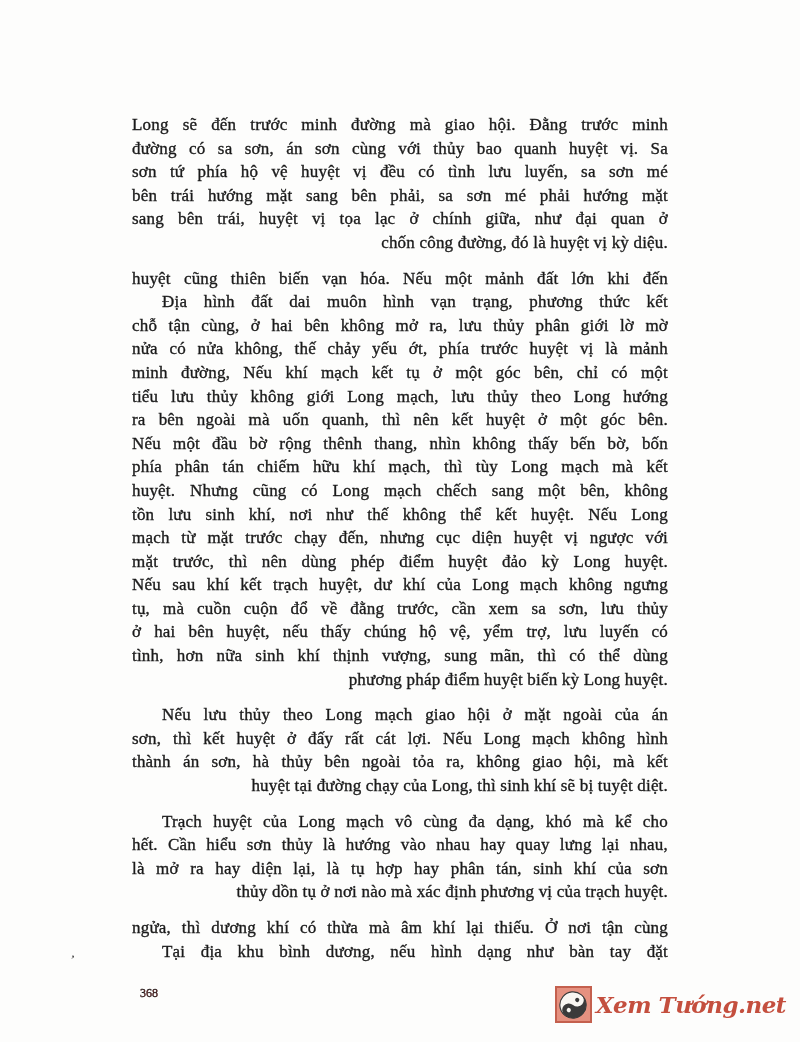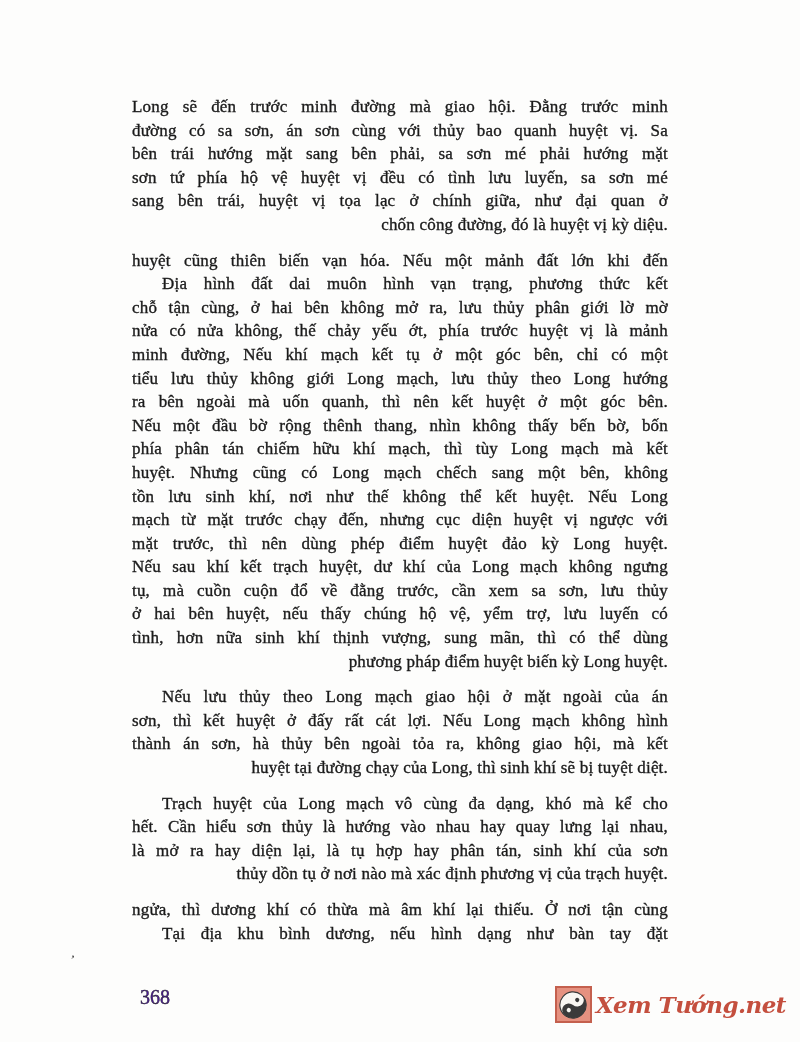--- a/index.html
+++ b/index.html
@@ -12,21 +12,21 @@
     width: 800px;
     height: 1042px;
     background: #fdfdfc;
     overflow: hidden;
     font-family: "Liberation Serif", "DejaVu Serif", serif;
     color: #1b1b1b;
   }
   .text-block {
     position: absolute;
     left: 132px;
-    top: 95px;
+    top: 113px;
     width: 536px;
   }
   .para {
     margin: 0 0 12px 0;
   }
   .line {
     font-size: 17px;
     line-height: 23.6px;
     font-weight: 500;
     letter-spacing: 0.2px;
@@ -53,24 +53,24 @@
     position: absolute;
     left: 0;
     top: 980px;
     width: 800px;
     height: 50px;
   }
   .page-number {
     position: absolute;
     left: 140px;
     top: 6px;
-    font-size: 20px;
+    font-size: 12px;
     font-weight: 500;
     -webkit-text-stroke: 0.4px #1b1b1b;
-    color: #4c1d95;
+    color: #7f1d1d;
   }
   .watermark {
     position: absolute;
     right: 14px;
     top: 6px;
     display: flex;
     align-items: center;
     gap: 4px;
     text-decoration: none;
     cursor: pointer;
@@ -103,22 +103,22 @@
 </style>
 </head>
 <body>
 
 <div class="page">
 
   <main class="text-block" id="paragraphs-container">
       <div class="para">
         <div class="line just">Long sẽ đến trước minh đường mà giao hội. Đằng trước minh</div>
         <div class="line just">đường có sa sơn, án sơn cùng với thủy bao quanh huyệt vị. Sa</div>
+        <div class="line just">sơn tứ phía hộ vệ huyệt vị đều có tình lưu luyến, sa sơn mé</div>
         <div class="line just">bên trái hướng mặt sang bên phải, sa sơn mé phải hướng mặt</div>
-        <div class="line just">sơn tứ phía hộ vệ huyệt vị đều có tình lưu luyến, sa sơn mé</div>
         <div class="line just">sang bên trái, huyệt vị tọa lạc ở chính giữa, như đại quan ở</div>
         <div class="line">chốn công đường, đó là huyệt vị kỳ diệu.</div>
       </div>
       <div class="para">
         <div class="line just">huyệt cũng thiên biến vạn hóa. Nếu một mảnh đất lớn khi đến</div>
         <div class="line indent just">Địa hình đất dai muôn hình vạn trạng, phương thức kết</div>
         <div class="line just">chỗ tận cùng, ở hai bên không mở ra, lưu thủy phân giới lờ mờ</div>
         <div class="line just">nửa có nửa không, thế chảy yếu ớt, phía trước huyệt vị là mảnh</div>
         <div class="line just">minh đường, Nếu khí mạch kết tụ ở một góc bên, chỉ có một</div>
         <div class="line just">tiểu lưu thủy không giới Long mạch, lưu thủy theo Long hướng</div>

